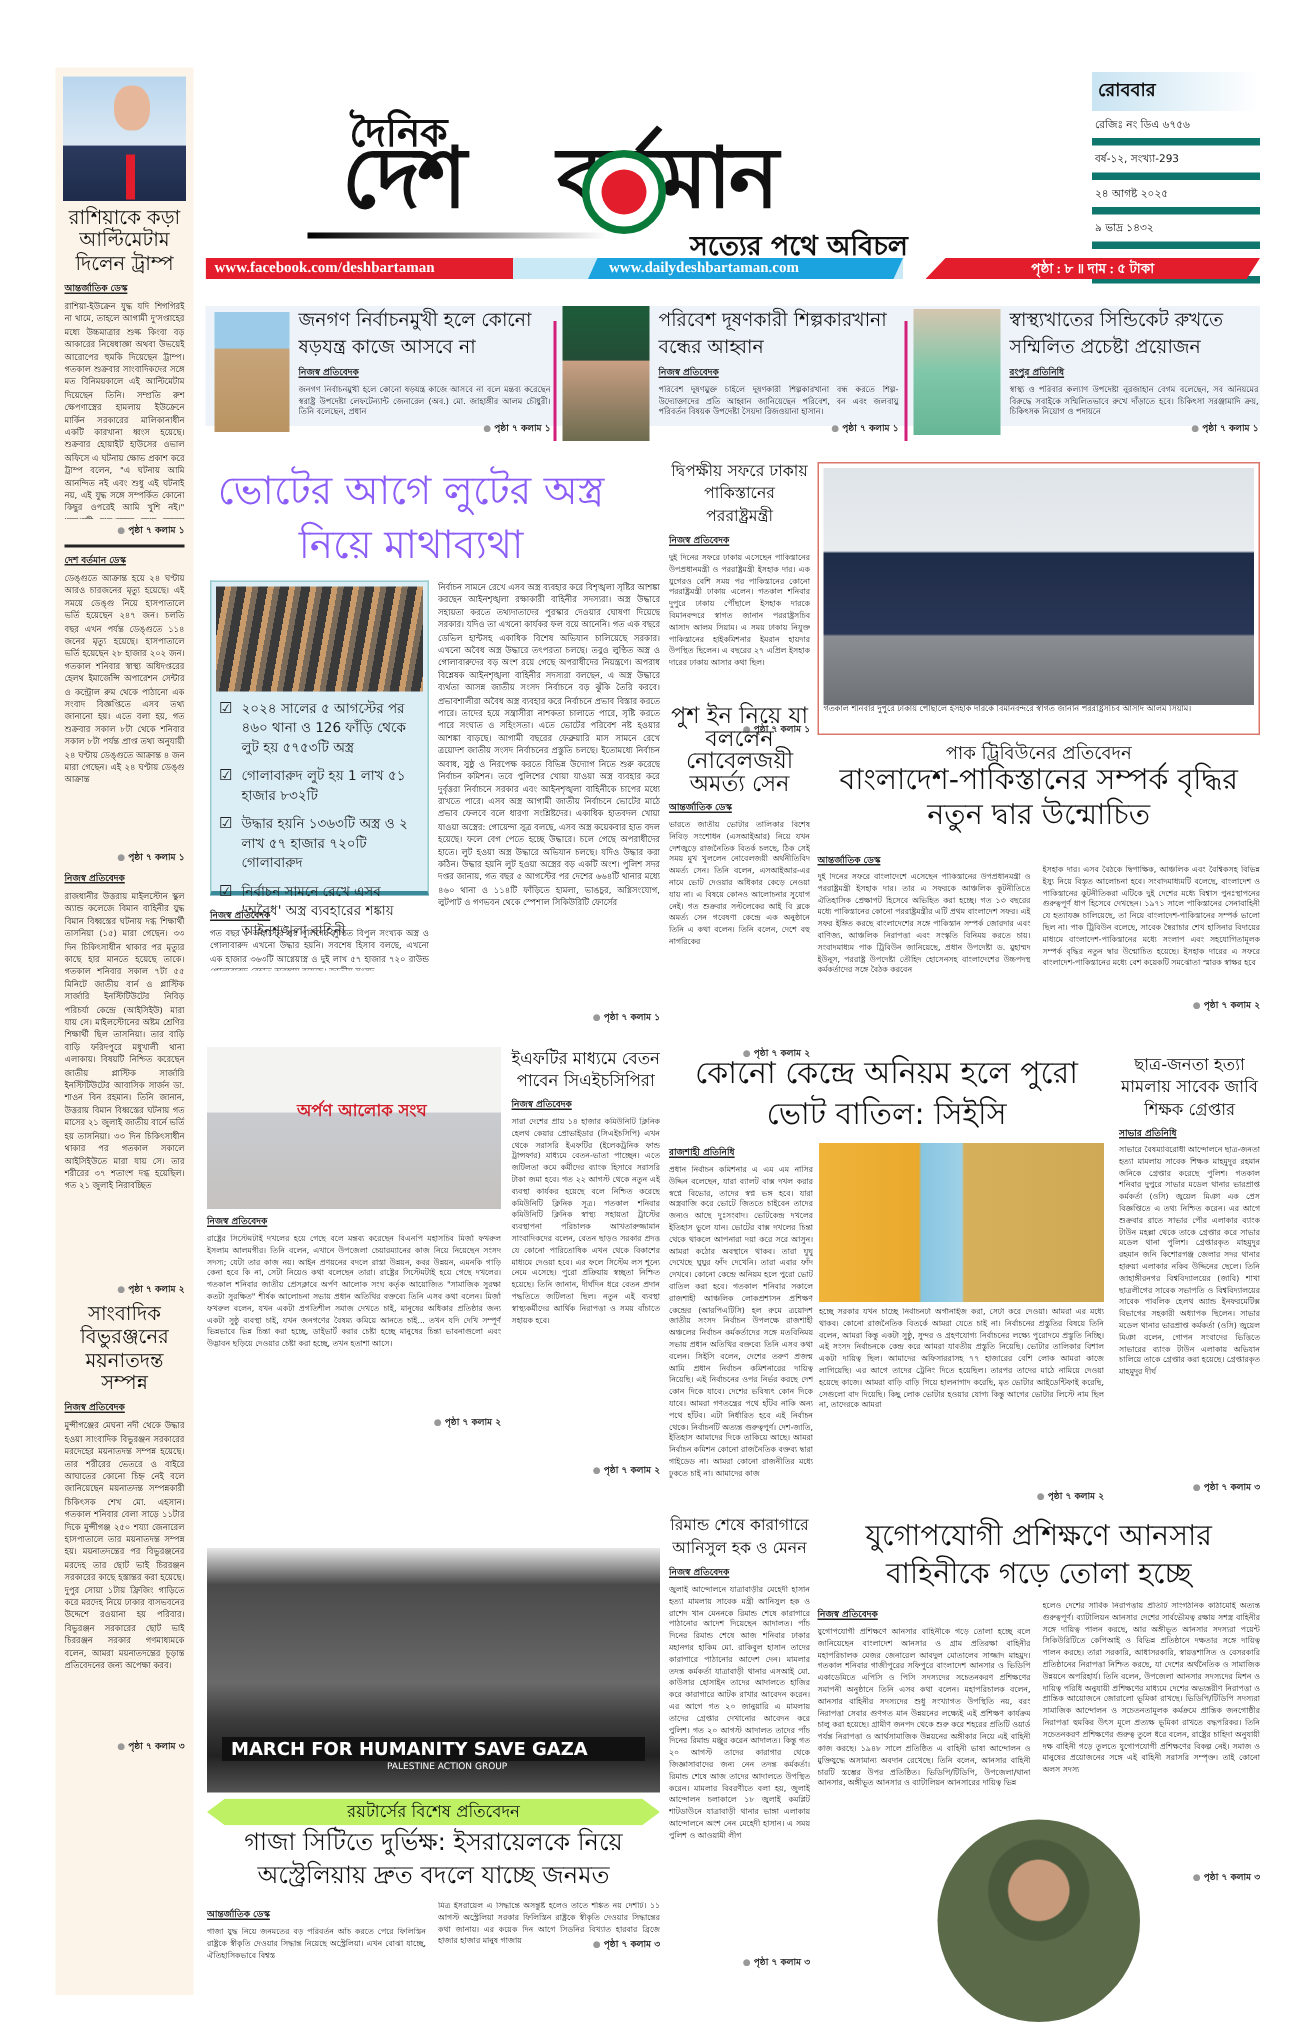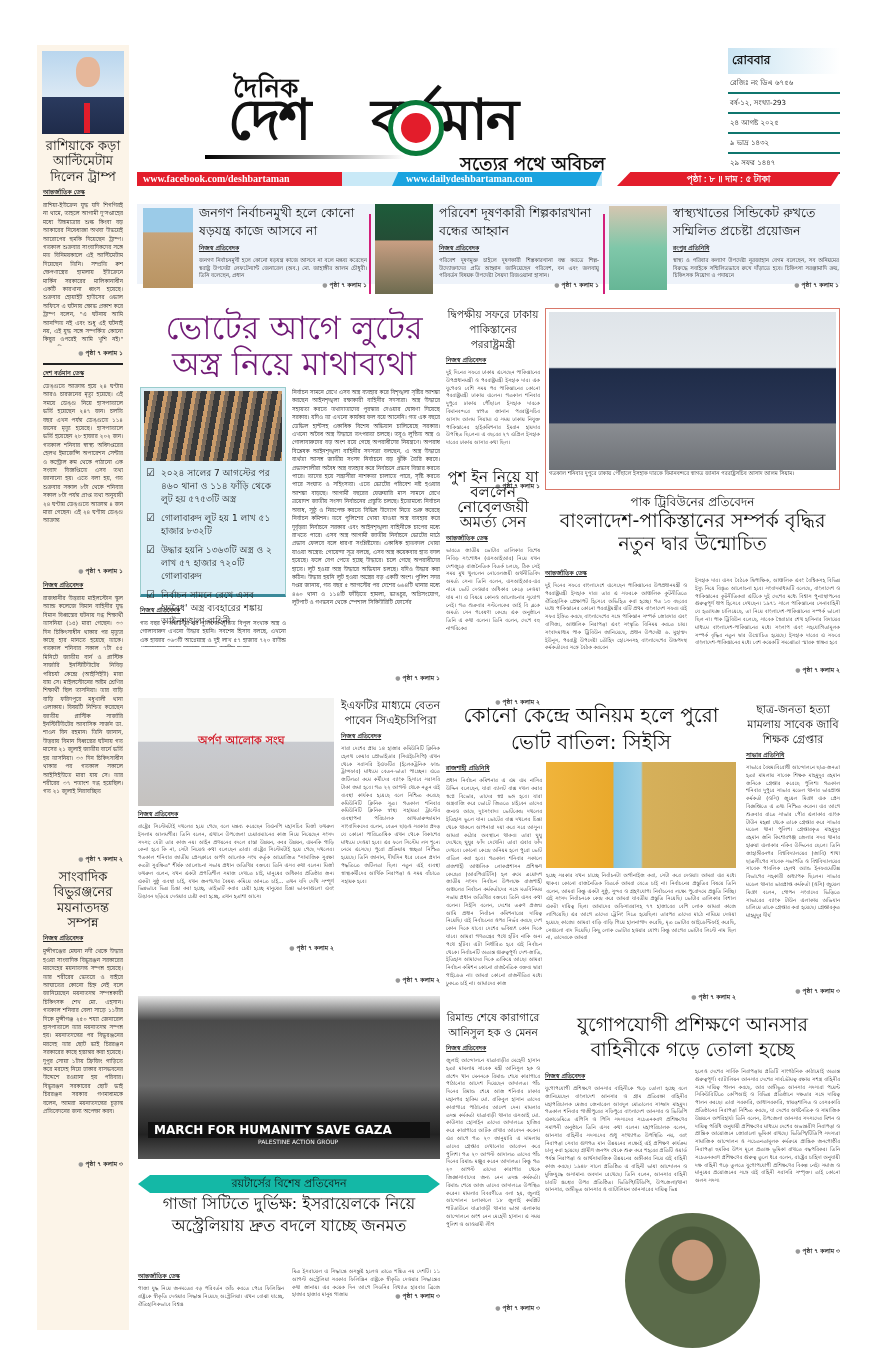--- a/index.html
+++ b/index.html
@@ -17,32 +17,32 @@
 #sidebar .hl{font-size:13px;margin-top:4px}
 
 #mast-daily{left:233px;top:68px;font-size:26px;font-weight:bold}
 #mast-name{left:228px;top:92px;font-size:56px;font-weight:900;letter-spacing:-2px;line-height:1}
 #mast-emblem{left:388px;top:100px;width:56px;height:56px;border-radius:50%;border:5px solid #0a7a3a;background:#fff}
 #mast-emblem::after{content:"";position:absolute;left:8px;top:8px;width:30px;height:30px;border-radius:50%;background:#e31d2b}
 #mast-slogan{left:460px;top:150px;font-size:18px;font-weight:bold}
 #mast-bar{left:205px;top:155px;width:200px;height:4px;background:linear-gradient(90deg,#000,#fff)}
 #infobox{left:728px;top:48px;width:112px}
 #infobox .day{background:linear-gradient(90deg,#c9e4f2,#fff);font-size:12px;font-weight:bold;padding:3px 4px}
-#infobox .row{font-size:7px;padding:3px 2px;border-bottom:2px solid #0f766e}
+#infobox .row{font-size:7px;padding:3px 2px;border-bottom:5px solid #0f766e}
 
 #strip{left:137px;top:172px;width:703px;height:14px}
 .seg{position:absolute;top:0;height:14px;font-family:"Liberation Serif",serif;font-weight:bold;font-size:10px;color:#fff;line-height:14px;padding-left:6px}
 
 #topstrip{left:137px;top:204px;width:703px;height:80px;background:#eef3fa}
 .tcell{position:absolute;top:0;height:94px}
 .tcell .hl{text-align:left;font-size:12.5px;line-height:18px}
 .tcell .txt{font-size:5.4px;line-height:7.6px}
 .vsep{position:absolute;top:10px;width:2px;height:80px;background:#d21f7a}
 
-#lead-hl{left:144px;top:310px;width:300px;font-size:32px;color:#701a75;line-height:36px}
+#lead-hl{left:124px;top:310px;width:300px;font-size:26px;color:#8b5cf6;line-height:36px}
 #factbox{left:140px;top:387px;width:146px;height:210px;background:#dbeef6;border:1px solid #9cc;border-bottom:3px solid #3a8a9a}
 #factbox .item{font-size:9px;line-height:13px;padding:3px 6px 3px 20px;position:relative;color:#222}
 #factbox .item::before{content:"☑";position:absolute;left:5px;top:2px;font-size:10px}
 </style>
 </head>
 <body>
 
 <div id="sidebar" class="abs">
   <div class="photo" style="margin:6px 5px 0;height:83px;background:linear-gradient(180deg,#b9d6ee 0%,#dce9f4 55%,#2a3a5e 56%,#1f2b4a 100%)">
     <div style="position:absolute;left:34px;top:6px;width:24px;height:30px;border-radius:45%;background:#e6b79a"></div>
@@ -87,21 +87,21 @@
   <div class="row">বর্ষ-১২, সংখ্যা-293</div>
   <div class="row">২৪ আগষ্ট ২০২৫</div>
   <div class="row">৯ ভাদ্র ১৪৩২</div>
   <div class="row">২৯ সফর ১৪৪৭</div>
 </div>
 
 <div id="strip" class="abs">
   <div class="seg" style="left:0;width:215px;background:#e31d2b;clip-path:polygon(0 0,100% 0,96% 100%,0 100%)">www.facebook.com/deshbartaman</div>
   <div class="seg" style="left:205px;width:260px;background:#c9e9f7"></div>
   <div class="seg" style="left:255px;width:210px;background:#1aa3df;clip-path:polygon(3% 0,100% 0,97% 100%,0 100%);padding-left:14px">www.dailydeshbartaman.com</div>
-  <div class="seg" style="left:480px;width:223px;background:#e31d2b;clip-path:polygon(6% 0,100% 0,96% 100%,0 100%);font-family:Liberation Sans, sans-serif;font-size:9px;text-align:center;padding-left:0">পৃষ্ঠা : ৮ ॥ দাম : ৫ টাকা</div>
+  <div class="seg" style="left:480px;width:223px;background:#e31d2b;clip-path:polygon(6% 0,100% 0,96% 100%,0 100%);font-family:Liberation Serif, serif;font-size:9px;text-align:center;padding-left:0">পৃষ্ঠা : ৮ ॥ দাম : ৫ টাকা</div>
 </div>
 
 <div id="topstrip" class="abs">
   <div class="tcell" style="left:6px;width:224px">
     <div class="photo" style="position:absolute;left:0;top:4px;width:50px;height:80px;background:linear-gradient(180deg,#9bcbe8 0%,#9bcbe8 30%,#c7a47a 31%,#b99462 100%)"></div>
     <div style="position:absolute;left:56px;top:0;width:168px">
       <div class="hl">জনগণ নির্বাচনমুখী হলে কোনো ষড়যন্ত্র কাজে আসবে না</div>
       <div class="by">নিজস্ব প্রতিবেদক</div>
       <div class="txt" style="height:31px;overflow:hidden">জনগণ নির্বাচনমুখী হলে কোনো ষড়যন্ত্র কাজে আসবে না বলে মন্তব্য করেছেন স্বরাষ্ট্র উপদেষ্টা লেফটেন্যান্ট জেনারেল (অব.) মো. জাহাঙ্গীর আলম চৌধুরী। তিনি বলেছেন, প্রধান</div>
       <div class="jump" style="margin-top:-8px">পৃষ্ঠা ৭ কলাম ১</div>
@@ -125,21 +125,21 @@
       <div class="by">রংপুর প্রতিনিধি</div>
       <div class="txt" style="height:31px;overflow:hidden">স্বাস্থ্য ও পরিবার কল্যাণ উপদেষ্টা নূরজাহান বেগম বলেছেন, সব অনিয়মের বিরুদ্ধে সবাইকে সম্মিলিতভাবে রুখে দাঁড়াতে হবে। চিকিৎসা সরঞ্জামাদি ক্রয়, চিকিৎসক নিয়োগ ও পদায়নে</div>
       <div class="jump" style="margin-top:-8px">পৃষ্ঠা ৭ কলাম ১</div>
     </div>
   </div>
 </div>
 
 <div id="lead-hl" class="abs hl">ভোটের আগে লুটের অস্ত্র নিয়ে মাথাব্যথা</div>
 <div id="factbox" class="abs">
   <div class="photo" style="height:70px;margin:3px;background:repeating-linear-gradient(100deg,#3a3a3a 0 6px,#c99b6a 6px 10px,#7a6a5a 10px 14px)"></div>
-  <div class="item">২০২৪ সালের 7 আগস্টের পর ৪৬০ থানা ও ১১৪ ফাঁড়ি থেকে লুট হয় ৫৭৫৩টি অস্ত্র</div>
+  <div class="item">২০২৪ সালের ৫ আগস্টের পর ৪৬০ থানা ও 126 ফাঁড়ি থেকে লুট হয় ৫৭৫৩টি অস্ত্র</div>
   <div class="item">গোলাবারুদ লুট হয় 1 লাখ ৫১ হাজার ৮৩২টি</div>
   <div class="item">উদ্ধার হয়নি ১৩৬৩টি অস্ত্র ও ২ লাখ ৫৭ হাজার ৭২০টি গোলাবারুদ</div>
   <div class="item">নির্বাচন সামনে রেখে এসব 'অবৈধ' অস্ত্র ব্যবহারের শঙ্কায় আইনশৃঙ্খলা বাহিনী</div>
 </div>
 <div class="abs" style="left:140px;top:602px;width:146px">
   <div class="by">নিজস্ব প্রতিবেদক</div>
   <div class="txt" style="height:28px;overflow:hidden">গত বছর ৫ আগস্টের পর পুলিশের লুণ্ঠিত বিপুল সংখ্যক অস্ত্র ও গোলাবারুদ এখনো উদ্ধার হয়নি। সবশেষ হিসাব বলছে, এখনো এক হাজার ৩৬৩টি আগ্নেয়াস্ত্র ও দুই লাখ ৫৭ হাজার ৭২০ রাউন্ড গোলাবারুদ বেহাত অবস্থায় রয়েছে। জাতীয় সংসদ</div>
 </div>
 <div class="abs" style="left:292px;top:388px;width:148px">
   <div class="txt" style="height:283px;overflow:hidden">নির্বাচন সামনে রেখে এসব অস্ত্র ব্যবহার করে বিশৃঙ্খলা সৃষ্টির আশঙ্কা করছেন আইনশৃঙ্খলা রক্ষাকারী বাহিনীর সদস্যরা। অস্ত্র উদ্ধারে সহায়তা করতে তথ্যদাতাদের পুরস্কার দেওয়ার ঘোষণা দিয়েছে সরকার। যদিও তা এখনো কার্যকর ফল বয়ে আনেনি। গত এক বছরে ডেভিল হান্টসহ একাধিক বিশেষ অভিযান চালিয়েছে সরকার। এখনো অবৈধ অস্ত্র উদ্ধারে তৎপরতা চলছে। তবুও লুণ্ঠিত অস্ত্র ও গোলাবারুদের বড় অংশ রয়ে গেছে অপরাধীদের নিয়ন্ত্রণে। অপরাধ বিশ্লেষক আইনশৃঙ্খলা বাহিনীর সদস্যরা বলছেন, এ অস্ত্র উদ্ধারে ব্যর্থতা আসন্ন জাতীয় সংসদ নির্বাচনে বড় ঝুঁকি তৈরি করবে। প্রভাবশালীরা অবৈধ অস্ত্র ব্যবহার করে নির্বাচনে প্রভাব বিস্তার করতে পারে। তাদের হয়ে সন্ত্রাসীরা নাশকতা চালাতে পারে, সৃষ্টি করতে পারে সংঘাত ও সহিংসতা। এতে ভোটের পরিবেশ নষ্ট হওয়ার আশঙ্কা বাড়ছে। আগামী বছরের ফেব্রুয়ারি মাস সামনে রেখে ত্রয়োদশ জাতীয় সংসদ নির্বাচনের প্রস্তুতি চলছে। ইতোমধ্যে নির্বাচন অবাধ, সুষ্ঠু ও নিরপেক্ষ করতে বিভিন্ন উদ্যোগ নিতে শুরু করেছে নির্বাচন কমিশন। তবে পুলিশের খোয়া যাওয়া অস্ত্র ব্যবহার করে দুর্বৃত্তরা নির্বাচনে সরকার এবং আইনশৃঙ্খলা বাহিনীকে চাপের মধ্যে রাখতে পারে। এসব অস্ত্র আগামী জাতীয় নির্বাচনে ভোটের মাঠে প্রভাব ফেলবে বলে ধারণা সংশ্লিষ্টদের। একাধিক হাতবদল খোয়া যাওয়া অস্ত্রের: গোয়েন্দা সূত্র বলছে, এসব অস্ত্র কয়েকবার হাত বদল হয়েছে। ফলে বেগ পেতে হচ্ছে উদ্ধারে। চলে গেছে অপরাধীদের হাতে। লুট হওয়া অস্ত্র উদ্ধারে অভিযান চলছে। যদিও উদ্ধার করা কঠিন। উদ্ধার হয়নি লুট হওয়া অস্ত্রের বড় একটি অংশ। পুলিশ সদর দপ্তর জানায়, গত বছর ৫ আগস্টের পর দেশের ৬৬৪টি থানার মধ্যে ৪৬০ থানা ও ১১৪টি ফাঁড়িতে হামলা, ভাঙচুর, অগ্নিসংযোগ, লুটপাট ও গণভবন থেকে স্পেশাল সিকিউরিটি ফোর্সের</div>
@@ -206,26 +206,26 @@
   <div class="jump">পৃষ্ঠা ৭ কলাম ২</div>
 </div>
 
 <div class="abs" style="left:746px;top:702px;width:94px">
   <div class="hl" style="font-size:11px;line-height:15px">ছাত্র-জনতা হত্যা মামলায় সাবেক জাবি শিক্ষক গ্রেপ্তার</div>
   <div class="by">সাভার প্রতিনিধি</div>
   <div class="txt" style="font-size:5.2px;line-height:7.8px;height:220px;overflow:hidden">সাভারে বৈষম্যবিরোধী আন্দোলনে ছাত্র-জনতা হত্যা মামলায় সাবেক শিক্ষক মাহমুদুর রহমান জনিকে গ্রেপ্তার করেছে পুলিশ। গতকাল শনিবার দুপুরে সাভার মডেল থানার ভারপ্রাপ্ত কর্মকর্তা (ওসি) জুয়েল মিঞা এক প্রেস বিজ্ঞপ্তিতে এ তথ্য নিশ্চিত করেন। এর আগে শুক্রবার রাতে সাভার পৌর এলাকার ব্যাংক টাউন মহল্লা থেকে তাকে গ্রেপ্তার করে সাভার মডেল থানা পুলিশ। গ্রেপ্তারকৃত মাহমুদুর রহমান জনি কিশোরগঞ্জ জেলার সদর থানার হারুয়া এলাকার নকিব উদ্দিনের ছেলে। তিনি জাহাঙ্গীরনগর বিশ্ববিদ্যালয়ের (জাবি) শাখা ছাত্রলীগের সাবেক সভাপতি ও বিশ্ববিদ্যালয়ের সাবেক পাবলিক হেলথ অ্যান্ড ইনফরমেটিক্স বিভাগের সহকারী অধ্যাপক ছিলেন। সাভার মডেল থানার ভারপ্রাপ্ত কর্মকর্তা (ওসি) জুয়েল মিঞা বলেন, গোপন সংবাদের ভিত্তিতে সাভারের ব্যাংক টাউন এলাকায় অভিযান চালিয়ে তাকে গ্রেপ্তার করা হয়েছে। গ্রেপ্তারকৃত মাহমুদুর দীর্ঘ</div>
   <div class="jump">পৃষ্ঠা ৭ কলাম ৩</div>
 </div>
 
-<div class="abs" style="left:138px;top:996px;width:302px">
+<div class="abs" style="left:138px;top:1032px;width:302px">
   <div class="photo" style="height:163px;background:linear-gradient(180deg,#e8e8e8 0%,#4a4a4a 15%,#6a6a6a 55%,#3d3d3d 70%,#222 85%,#555 100%)">
     <div style="position:absolute;left:10px;top:126px;width:282px;height:16px;background:#111;color:#fff;font-weight:bold;font-size:12px;line-height:16px;padding-left:6px;white-space:nowrap;overflow:hidden">MARCH FOR HUMANITY  SAVE GAZA</div>
     <div style="position:absolute;left:120px;top:142px;font-size:6px;color:#fff">PALESTINE ACTION GROUP</div>
   </div>
-  <div class="hl" style="margin-top:16px;background:#14b8a6;font-size:11px;line-height:18px;clip-path:polygon(4% 0,96% 0,100% 50%,96% 100%,4% 100%,0 50%)">রয়টার্সের বিশেষ প্রতিবেদন</div>
+  <div class="hl" style="margin-top:4px;background:#bef264;font-size:11px;line-height:18px;clip-path:polygon(4% 0,96% 0,100% 50%,96% 100%,4% 100%,0 50%)">রয়টার্সের বিশেষ প্রতিবেদন</div>
   <div class="hl" style="font-size:16px;line-height:22px">গাজা সিটিতে দুর্ভিক্ষ: ইসরায়েলকে নিয়ে অস্ট্রেলিয়ায় দ্রুত বদলে যাচ্ছে জনমত</div>
 </div>
 <div class="abs" style="left:138px;top:1268px;width:146px">
   <div class="by">আন্তর্জাতিক ডেস্ক</div>
   <div class="txt" style="font-size:5.2px;line-height:7.8px;height:24px;overflow:hidden">গাজা যুদ্ধ নিয়ে জনমতের বড় পরিবর্তন আঁচ করতে পেরে ফিলিস্তিন রাষ্ট্রকে স্বীকৃতি দেওয়ার সিদ্ধান্ত নিয়েছে অস্ট্রেলিয়া। এখন বোঝা যাচ্ছে, ঐতিহাসিকভাবে বিশ্বস্ত</div>
 </div>
 <div class="abs" style="left:292px;top:1268px;width:148px">
   <div class="txt" style="font-size:5.2px;line-height:7.8px;height:31px;overflow:hidden">মিত্র ইসরায়েল এ সিদ্ধান্তে অসন্তুষ্ট হলেও তাতে শঙ্কিত নয় দেশটি। ১১ আগস্ট অস্ট্রেলিয়া সরকার ফিলিস্তিন রাষ্ট্রকে স্বীকৃতি দেওয়ার সিদ্ধান্তের কথা জানায়। এর কয়েক দিন আগে সিডনির বিখ্যাত হারবার ব্রিজে হাজার হাজার মানুষ গাজায়</div>
   <div class="jump" style="margin-top:-8px">পৃষ্ঠা ৭ কলাম ৩</div>
 </div>

